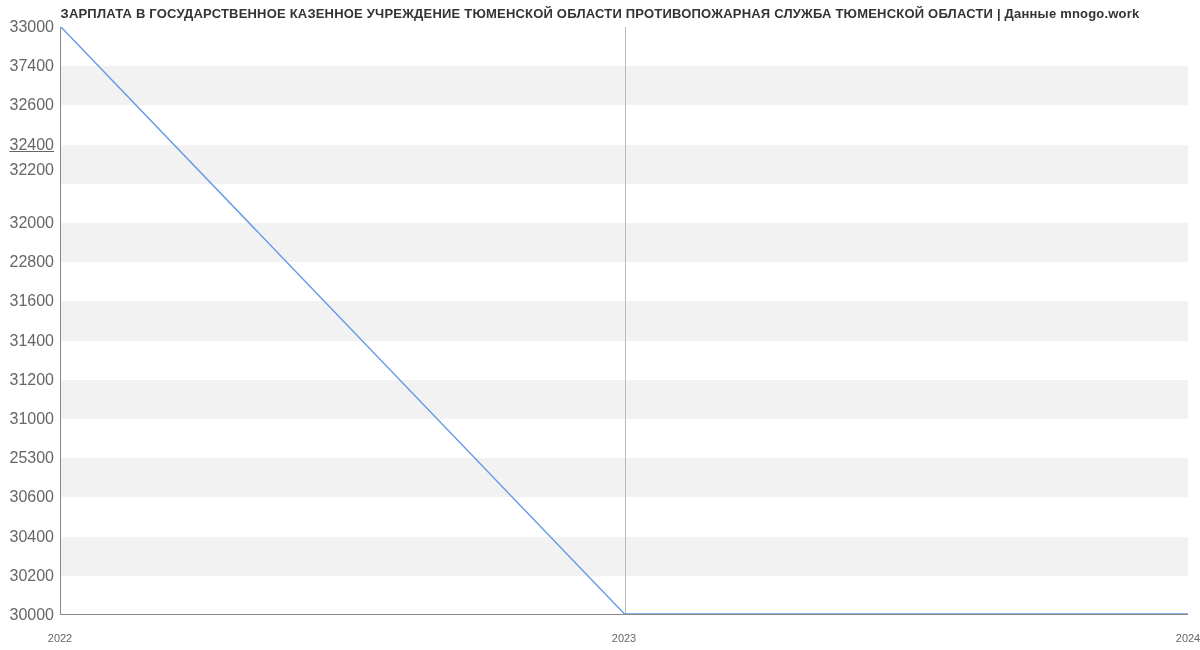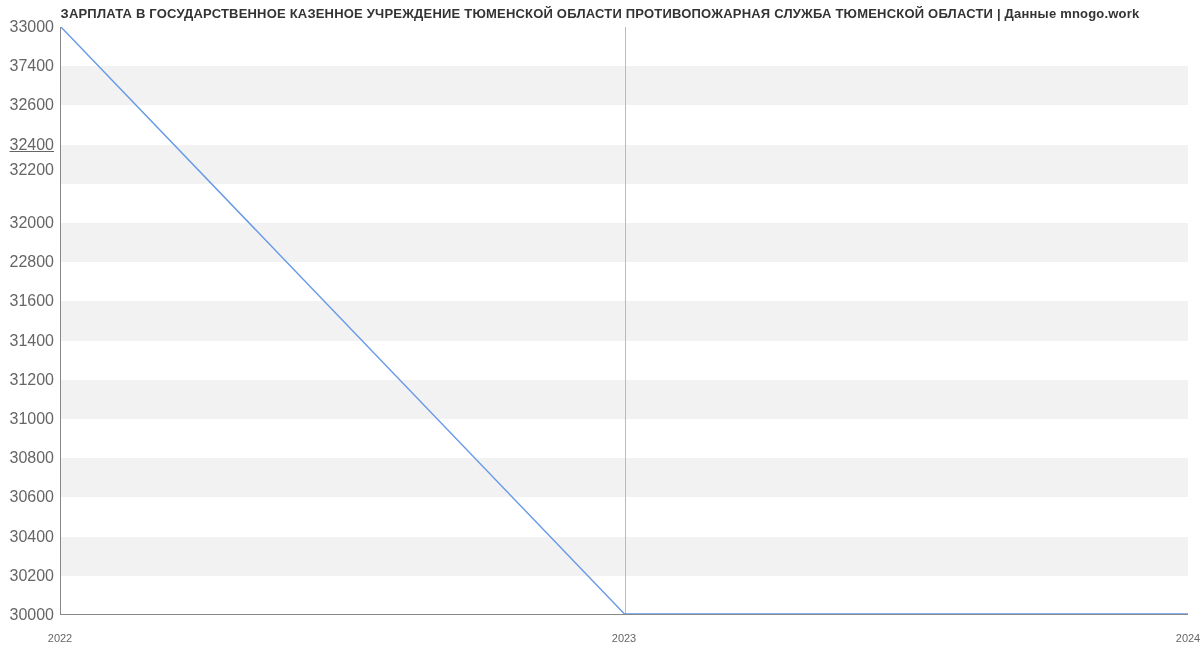--- a/index.html
+++ b/index.html
@@ -79,21 +79,21 @@
 <body>
 
 <div class="chart">
   <div class="title">ЗАРПЛАТА В ГОСУДАРСТВЕННОЕ КАЗЕННОЕ УЧРЕЖДЕНИЕ ТЮМЕНСКОЙ ОБЛАСТИ ПРОТИВОПОЖАРНАЯ СЛУЖБА ТЮМЕНСКОЙ ОБЛАСТИ | Данные mnogo.work</div>
 
   <div id="y-ticks">
       <div class="y-tick" style="top: 615px;">30000</div>
       <div class="y-tick" style="top: 575.8px;">30200</div>
       <div class="y-tick" style="top: 536.6px;">30400</div>
       <div class="y-tick" style="top: 497.4px;">30600</div>
-      <div class="y-tick" style="top: 458.2px;">30800</div>
+      <div class="y-tick" style="top: 458.2px;">25300</div>
       <div class="y-tick" style="top: 419px;">31000</div>
       <div class="y-tick" style="top: 379.8px; text-align: right;">31200</div>
       <div class="y-tick" style="top: 340.6px;">31400</div>
       <div class="y-tick" style="top: 301.4px;">31600</div>
       <div class="y-tick" style="top: 262.2px;">22800</div>
       <div class="y-tick" style="top: 223px;">32000</div>
       <div class="y-tick" style="top: 170px;">32200</div>
       <div class="y-tick" style="top: 144.6px; text-decoration: underline;">32400</div>
       <div class="y-tick" style="top: 105.4px;">32600</div>
       <div class="y-tick" style="top: 66.2px;">37400</div>

